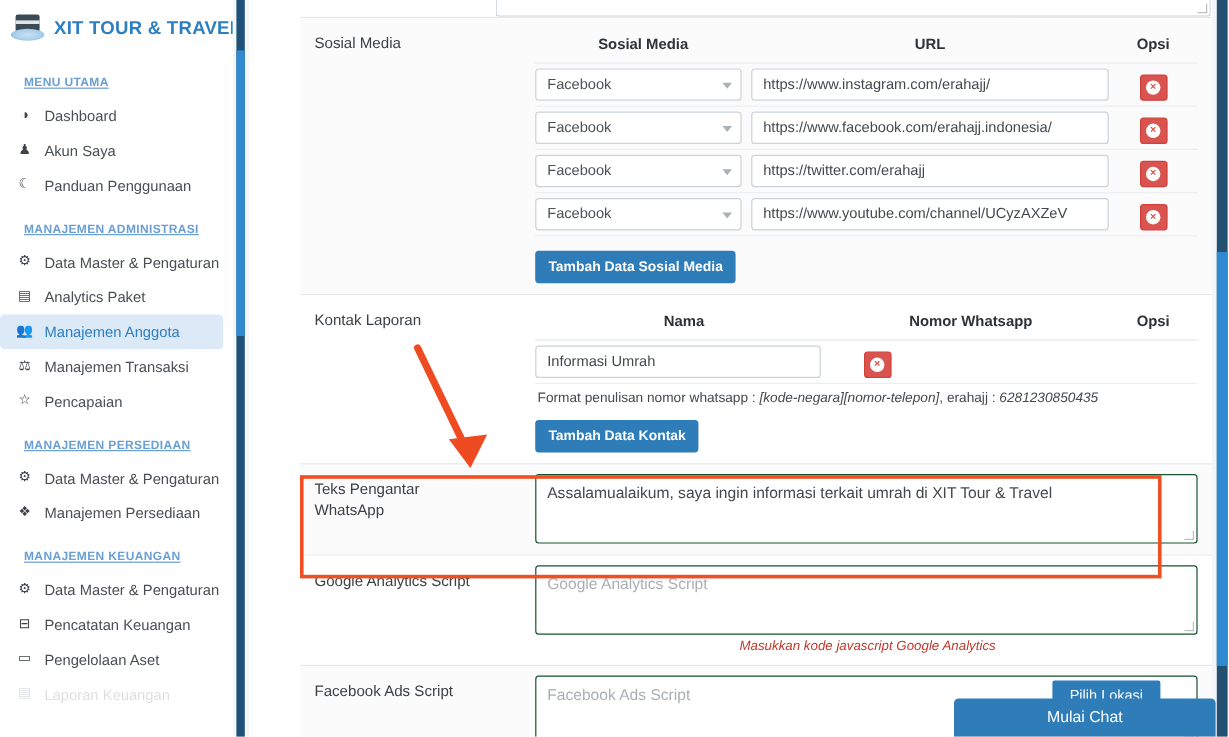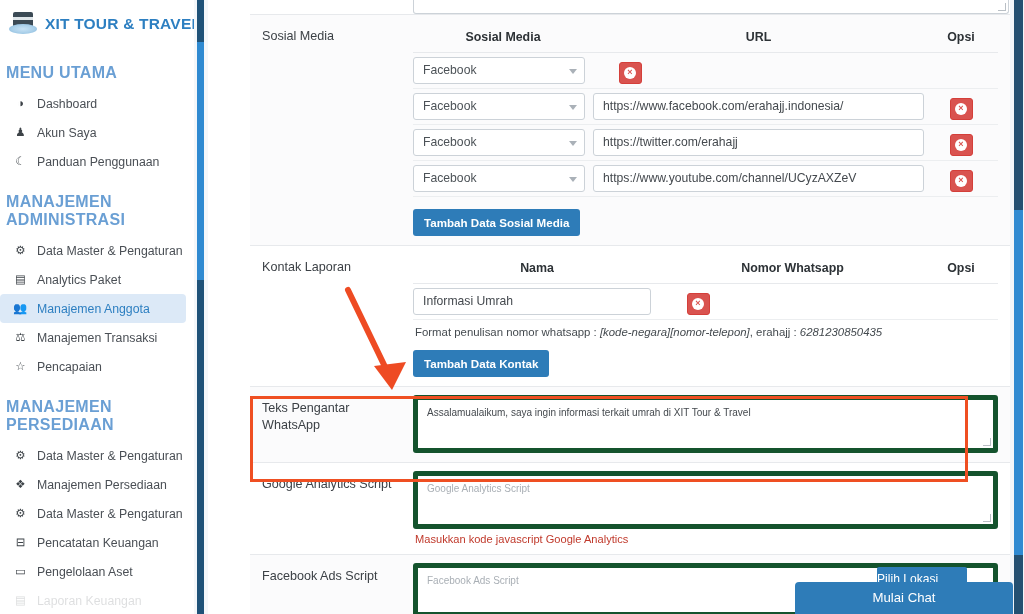--- a/index.html
+++ b/index.html
@@ -47,25 +47,26 @@
     border-radius: 50%;
     background: radial-gradient(ellipse at center, #c7e2f5 0%, #a9cfe9 55%, #7fb4db 100%);
   }
   .brand-text {
     font-size: 15.5px; font-weight: bold;
     color: #2d7fc1; letter-spacing: .2px;
     white-space: nowrap;
   }
 
   .nav-head {
-    font-size: 16px; font-weight: bold;
+    font-size: 10px; font-weight: bold;
     color: #6a9fd4;
-    padding: 17px 0 7px 6px;
+    padding: 17px 0 7px 20px;
     letter-spacing: .3px;
     text-transform: uppercase;
+    text-decoration: underline;
   }
   .nav-item {
     display: flex; align-items: center;
     height: 29px;
     padding-left: 13px;
     gap: 9px;
     font-size: 12.3px;
     color: #4a4f55;
     margin: 0 8px 0 0;
     border-radius: 4px;
@@ -112,20 +113,21 @@
   }
   .panel {
     position: absolute; left: 42px; top: 0;
     width: 760px;
   }
 
   .row {
     display: flex;
     border-top: 1px solid #e7e9ec;
     background: #ffffff;
+    gap: 33px;
   }
   .row.alt { background: #fbfbfc; }
   .cell-label {
     width: 163px; flex: 0 0 163px;
     padding: 13px 10px 13px 12px;
     font-size: 12.6px;
     color: #3c4146;
     line-height: 1.35;
   }
   .cell-field {
@@ -217,29 +219,31 @@
     font-family: "Liberation Sans", sans-serif;
   }
 
   .hint {
     font-size: 11.4px; color: #444a4f;
     padding: 6px 0 0 2px;
   }
   .hint i { font-style: italic; }
   .hint-red {
     font-size: 11.1px; color: #c0392b;
+    font-style: italic;
     padding: 4px 0 0 2px;
+    text-align: center;
   }
 
   .area {
     width: 100%;
-    border: 5px solid #14532d;
+    border: 1px solid #14532d;
     border-radius: 3px;
     background: #fff;
-    font-size: 10px; color: #44494e;
+    font-size: 13px; color: #44494e;
     padding: 7px 9px;
     position: relative;
     font-family: "Liberation Sans", sans-serif;
     cursor: text;
     resize: none;
     overflow: hidden;
   }
   .area.ph { color: #a9afb5; }
   .area:after {
     content: ""; position: absolute;
@@ -309,20 +313,21 @@
   }
 
   
   #pilih-lokasi {
     position: absolute;
     left: 877px; top: 567px;
     width: 90px; height: 24px;
     background: #2e7cb8;
     color: #fff;
     font-size: 12.1px;
+    text-align: center;
     line-height: 24px;
     border-radius: 2px 2px 0 0;
     z-index: 30;
     cursor: pointer;
     white-space: nowrap;
   }
   #mulai-chat {
     position: absolute;
     left: 795px; top: 582px;
     width: 218px; height: 32px;
@@ -390,20 +395,21 @@
     <div class="nav-head">MANAJEMEN PERSEDIAAN</div>
     <div class="nav-item">
       <span class="ico">⚙</span>
       <span>Data Master &amp; Pengaturan</span>
     </div>
     <div class="nav-item">
       <span class="ico">❖</span>
       <span>Manajemen Persediaan</span>
     </div>
 
+    <div class="nav-head">MANAJEMEN KEUANGAN</div>
     <div class="nav-item">
       <span class="ico">⚙</span>
       <span>Data Master &amp; Pengaturan</span>
     </div>
     <div class="nav-item">
       <span class="ico">⊟</span>
       <span>Pencatatan Keuangan</span>
     </div>
     <div class="nav-item">
       <span class="ico">▭</span>
@@ -437,20 +443,23 @@
             <span class="c-opt">Opsi</span>
           </div>
 
           <div class="trow">
             <div class="c-sel">
                 <div class="sel">
               <span>Facebook</span>
               <span class="caret"></span>
             </div>
               </div>
+            <div class="c-url">
+                <div class="txt">https://www.instagram.com/erahajj/</div>
+              </div>
             <div class="c-opt">
                 <div class="del">
                   <span class="x">×</span>
                 </div>
               </div>
           </div>
 
           <div class="trow">
             <div class="c-sel">
                 <div class="sel">

